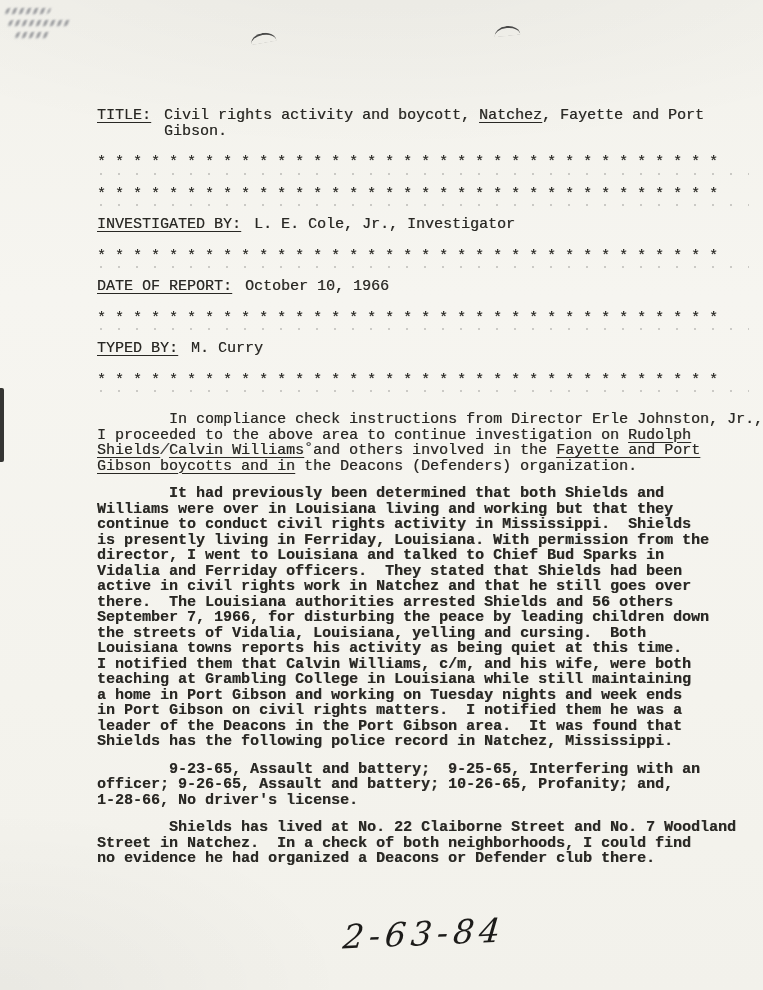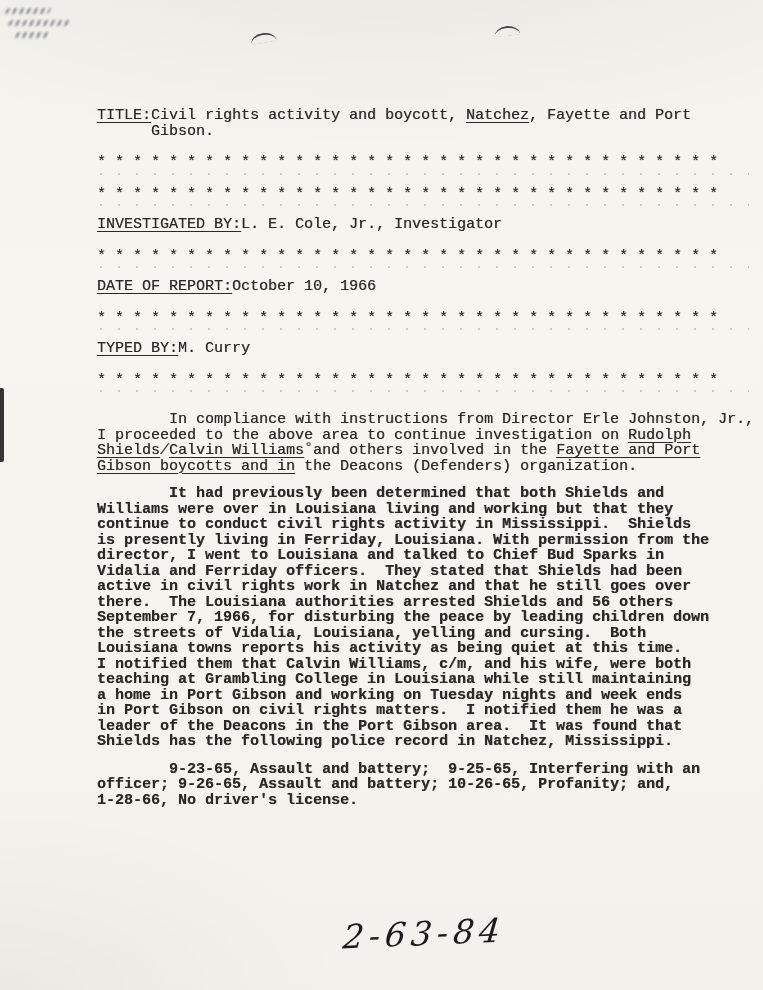--- a/index.html
+++ b/index.html
@@ -17,21 +17,21 @@
     color: #292824;
   }
 
   .content {
     padding: 108px 0 0 97px;
     font-size: 15px;
     line-height: 15.5px;
     text-shadow: 0.35px 0 0 rgba(40,38,34,0.55);
   }
 
-  .field { display: flex; align-items: flex-start; }
+  .field { display: flex; gap: 13px; align-items: flex-start; }
   .field .label, .field .value { white-space: pre; display: inline-block; }
 
   .u {
     text-decoration: underline;
     text-decoration-thickness: 1.2px;
     text-underline-offset: 3px;
   }
 
   .sep {
     white-space: pre;
@@ -140,21 +140,21 @@
 
     <div class="sep">* * * * * * * * * * * * * * * * * * * * * * * * * * * * * * * * * * *</div>
 
     <div class="field">
         <span class="label u">TYPED BY:</span>
         <span class="value">M. Curry</span>
       </div>
 
     <div class="sep">* * * * * * * * * * * * * * * * * * * * * * * * * * * * * * * * * * *</div>
 
-    <p class="para p1"><span>        In compliance with instructions from Director Erle Johnston, Jr.,
+    <p class="para p1"><span>        In compliance check instructions from Director Erle Johnston, Jr.,
 I proceeded to the above area to continue investigation on </span><span class="u">Rudolph
 Shields</span><span class="pen">/</span><span class="u">Calvin Williams</span><span class="pen pen-sup">°</span><span>and others involved in the </span><span class="u">Fayette and Port
 Gibson boycotts and in</span><span> the Deacons (Defenders) organization.</span></p>
 
     <p class="para p2">        It had previously been determined that both Shields and
 Williams were over in Louisiana living and working but that they
 continue to conduct civil rights activity in Mississippi.  Shields
 is presently living in Ferriday, Louisiana. With permission from the
 director, I went to Louisiana and talked to Chief Bud Sparks in
 Vidalia and Ferriday officers.  They stated that Shields had been
@@ -167,18 +167,21 @@
 teaching at Grambling College in Louisiana while still maintaining
 a home in Port Gibson and working on Tuesday nights and week ends
 in Port Gibson on civil rights matters.  I notified them he was a
 leader of the Deacons in the Port Gibson area.  It was found that
 Shields has the following police record in Natchez, Mississippi.</p>
 
     <p class="para p3">        9-23-65, Assault and battery;  9-25-65, Interfering with an
 officer; 9-26-65, Assault and battery; 10-26-65, Profanity; and,
 1-28-66, No driver's license.</p>
 
+    <p class="para p4">        Shields has lived at No. 22 Claiborne Street and No. 7 Woodland
+Street in Natchez.  In a check of both neighborhoods, I could find
+no evidence he had organized a Deacons or Defender club there.</p>
 
   </main>
 
   <div class="handwritten">2-63-84</div>
 
 </div>
 
 </body></html>

